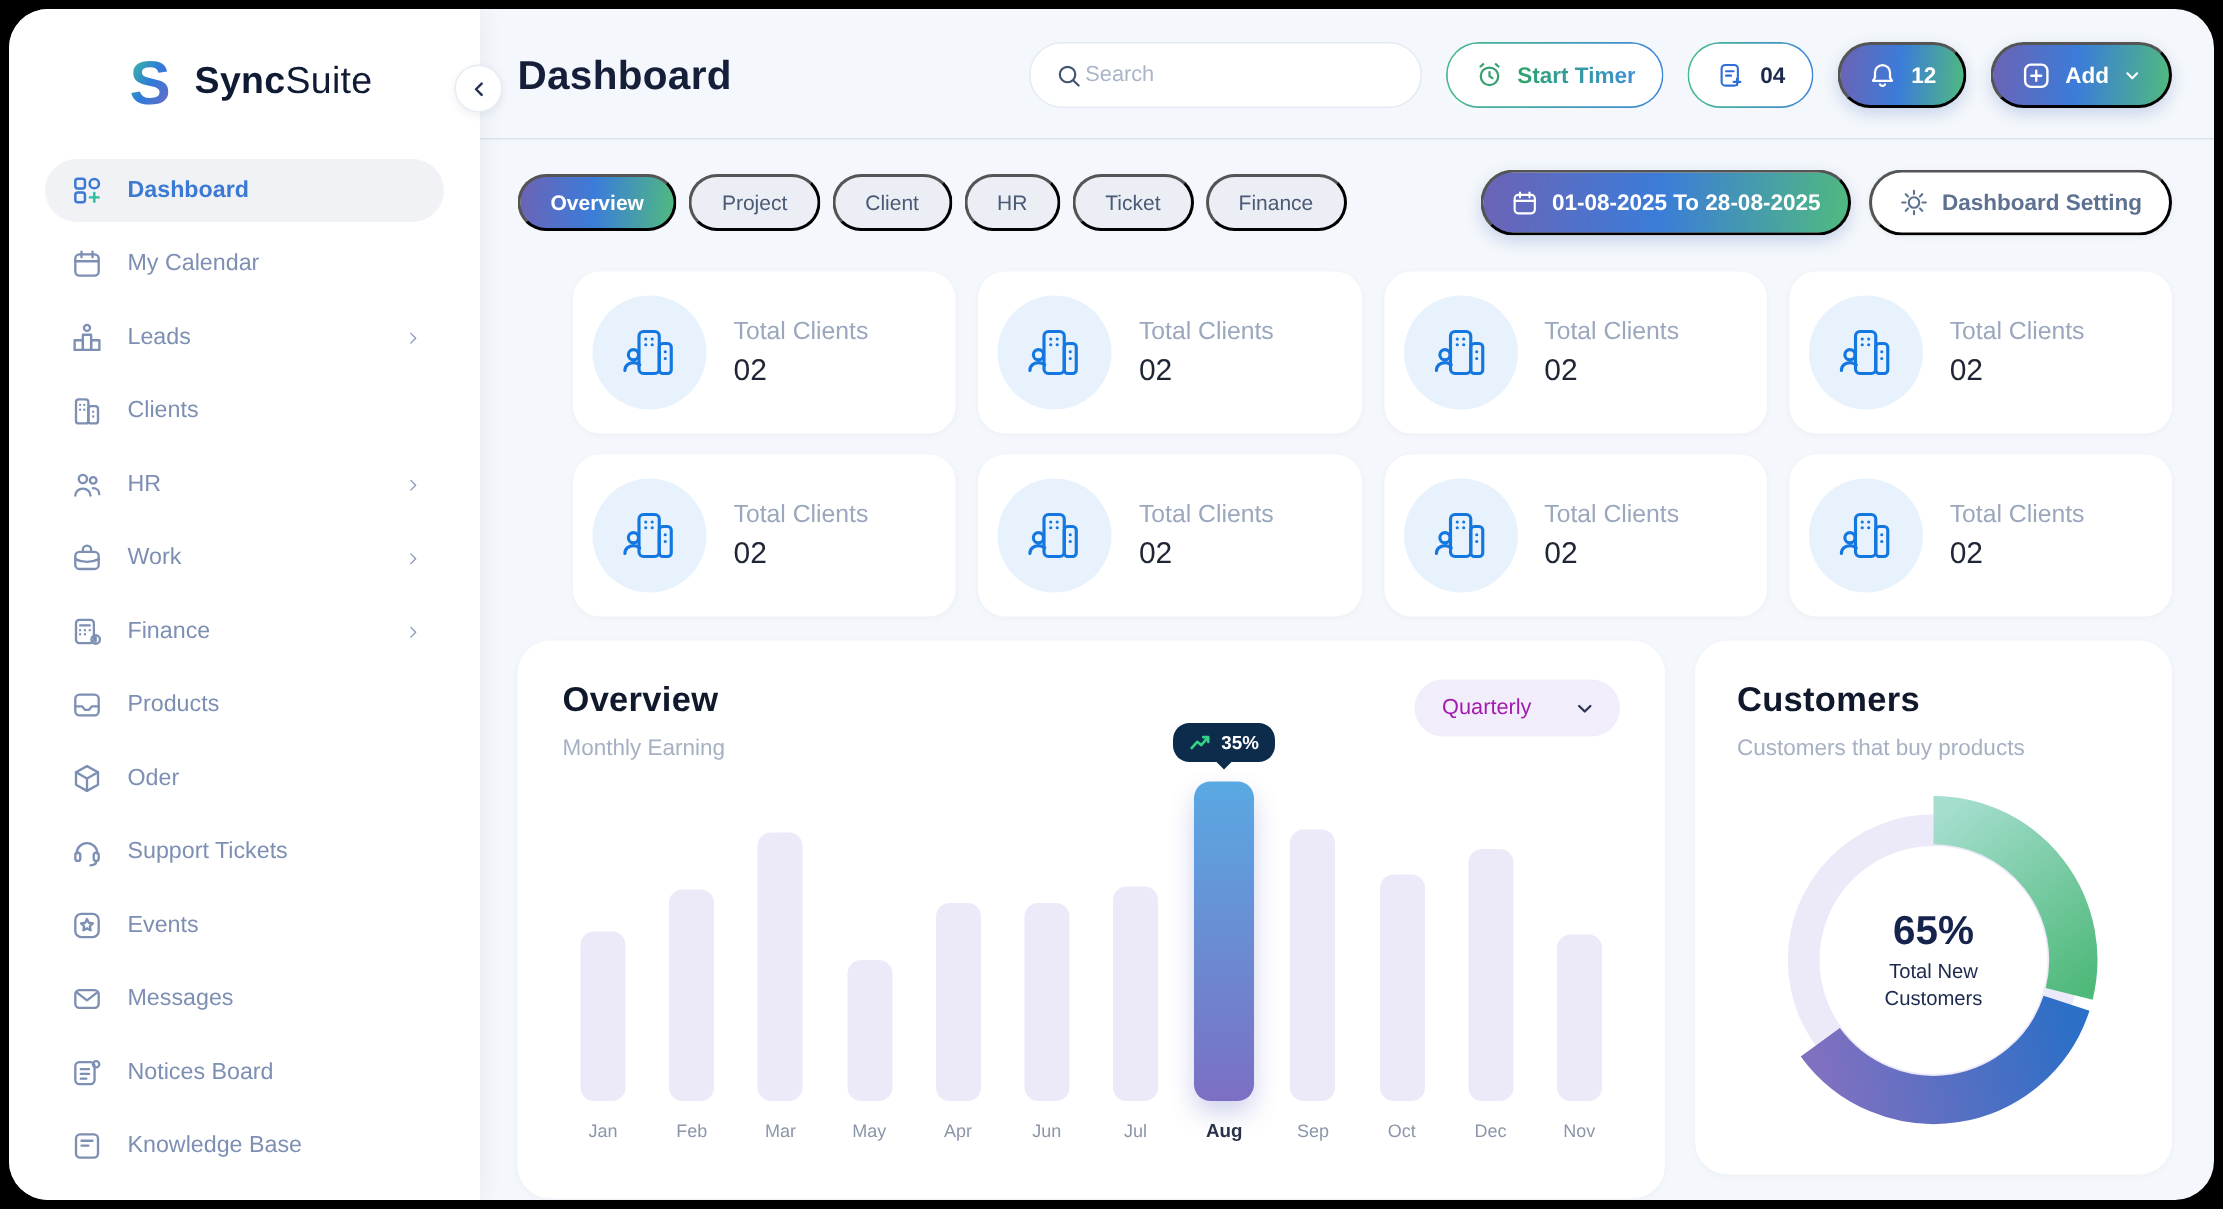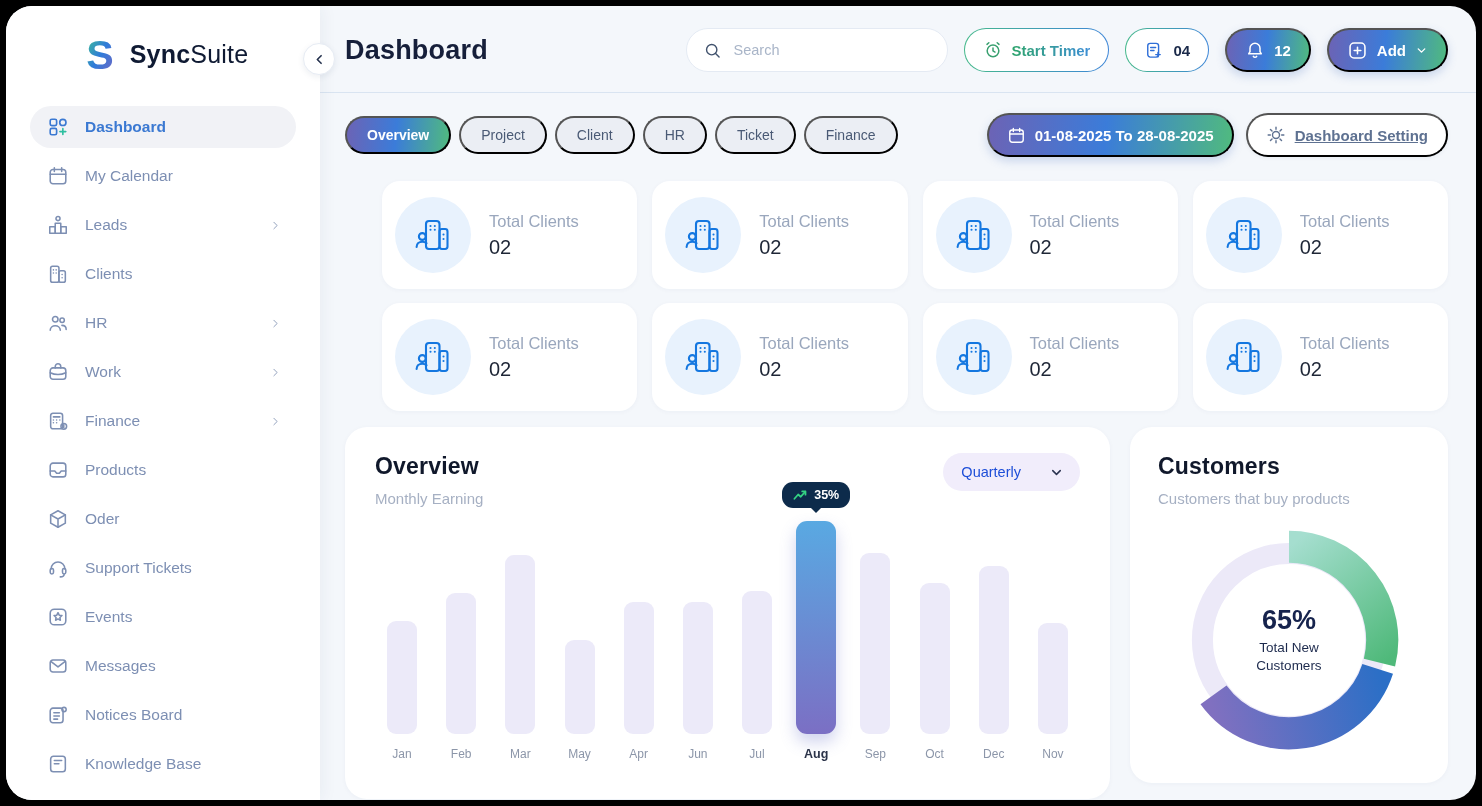--- a/index.html
+++ b/index.html
@@ -22,58 +22,58 @@
   
   .collapse-btn{position:absolute;left:297px;top:37px;width:32px;height:32px;border-radius:50%;
     background:#fff;border:1px solid #E7ECF4;box-shadow:0 2px 6px rgba(30,50,90,.08);
     display:flex;align-items:center;justify-content:center;z-index:5;cursor:pointer;color:#24314d;}
 
   
   .main{flex:1;display:flex;flex-direction:column;min-width:0;overflow:hidden;position:relative;}
   .header{display:flex;align-items:center;gap:16px;padding:22px 28px 20px 25px;border-bottom:1px solid #D9E4F1;}
   .page-title{font-size:27px;font-weight:700;color:#161F3A;margin-right:auto;letter-spacing:.2px;}
   .search{width:262px;height:44px;border-radius:22px;background:#fff;border:1px solid #E4EAF3;
-    display:flex;align-items:center;gap:10px;padding:0 16px;box-sizing:border-box;}
+    display:flex;align-items:center;padding:0 16px;box-sizing:border-box;}
   .search input{border:none;outline:none;flex:1;font-size:14.5px;color:#2b3650;background:transparent;font-family:inherit;}
   .search input::placeholder{color:#A9B5C8;}
 
   .pill{height:44px;border-radius:22px;display:flex;align-items:center;gap:9px;padding:0 18px;
     box-sizing:border-box;cursor:pointer;font-size:15px;white-space:nowrap;}
   .pill-outline{border:1.5px solid transparent;
     background:linear-gradient(#fff,#fff) padding-box,linear-gradient(90deg,#45B98B,#3E86D8) border-box;}
   .grad-text{background:linear-gradient(90deg,#2EA46C,#3E8FD6);-webkit-background-clip:text;background-clip:text;color:transparent;font-weight:600;}
   .count-text{color:#1B2A4A;font-weight:700;}
   .pill-grad{background:linear-gradient(95deg,#6C63B5 0%,#3B7CD9 48%,#50BA7F 100%);color:#fff;font-weight:600;
     box-shadow:0 4px 10px rgba(70,110,190,.25);}
 
   
   .filters{display:flex;align-items:center;gap:12px;padding:20px 28px 0 25px;}
   .tabs{display:flex;gap:8px;margin-right:auto;}
   .tab{height:38px;padding:0 20px;border-radius:19px;background:#EBEEF4;color:#4A5A75;font-size:14px;
     display:flex;align-items:center;font-weight:500;cursor:pointer;}
   .tab.active{background:linear-gradient(95deg,#6C63B5 0%,#3B7CD9 48%,#50BA7F 100%);color:#fff;font-weight:600;}
-  .settings-pill{background:#fff;color:#5E7191;font-weight:600;box-shadow:0 1px 4px rgba(25,45,90,.06);text-decoration:underline;}
+  .settings-pill{background:#fff;color:#5E7191;font-weight:600;box-shadow:0 1px 4px rgba(25,45,90,.06);}
 
   
   .stats{display:grid;grid-template-columns:repeat(4,1fr);gap:14px 15px;padding:24px 28px 0 25px;margin-left:37px;}
   .stat-card{background:#fff;border-radius:18px;height:108px;display:flex;align-items:center;gap:18px;
     padding-left:13px;box-shadow:0 1px 5px rgba(25,45,90,.04);}
   .stat-ic{width:76px;height:76px;border-radius:50%;background:#E8F2FD;display:flex;align-items:center;justify-content:center;flex:0 0 76px;}
   .stat-label{color:#9AA7BD;font-size:16.5px;margin-bottom:5px;}
   .stat-value{color:#1E2636;font-size:20px;font-weight:400;}
 
   
   .charts{display:flex;gap:20px;padding:16px 28px 0 25px;}
   .card{background:#fff;border-radius:22px;box-shadow:0 1px 5px rgba(25,45,90,.04);}
   .overview-card{flex:1;height:372px;padding:26px 30px 0;box-sizing:border-box;}
   .ov-head{display:flex;align-items:flex-start;}
   .ov-titles{margin-right:auto;}
   .card-title{font-size:23px;font-weight:700;color:#10182B;letter-spacing:.2px;}
   .card-sub{font-size:15px;color:#A6B0C3;margin-top:10px;}
-  .dropdown{height:38px;border-radius:19px;background:#F1EDFB;color:#1d4ed8;font-size:14.5px;
+  .dropdown{height:38px;border-radius:19px;background:#F1EDFB;color:#a21caf;font-size:14.5px;
     display:flex;align-items:center;gap:28px;padding:0 16px 0 18px;cursor:pointer;}
   .dropdown .dd-chev{color:#2B3350;display:flex;}
 
   .plot{height:240px;margin-top:14px;display:flex;justify-content:space-between;align-items:flex-end;padding:0 6px;}
   .bar-col{display:flex;flex-direction:column;align-items:center;justify-content:flex-start;position:relative;width:42px;margin-top:26px;}
   .bar{width:30px;border-radius:9px;background:#ECEAF9;}
   .bar-col.hl .bar{width:40px;border-radius:11px;background:linear-gradient(180deg,#59A9E2 0%,#7B6FC4 100%);
     box-shadow:0 8px 16px rgba(100,110,200,.30);}
   .bar-label{margin-top:13px;font-size:12px;color:#8C96A9;height:14px;}
   .bar-col.hl .bar-label{color:#2A3248;font-weight:700;font-size:12.5px;}

